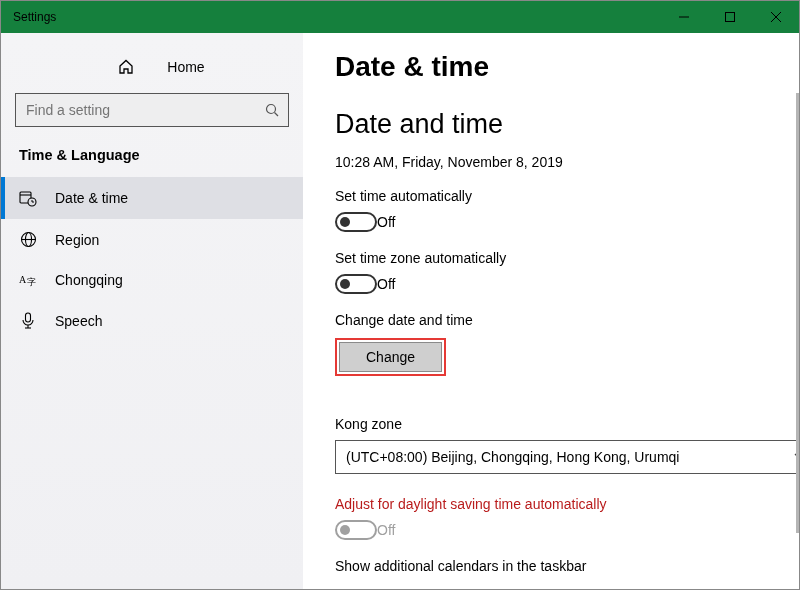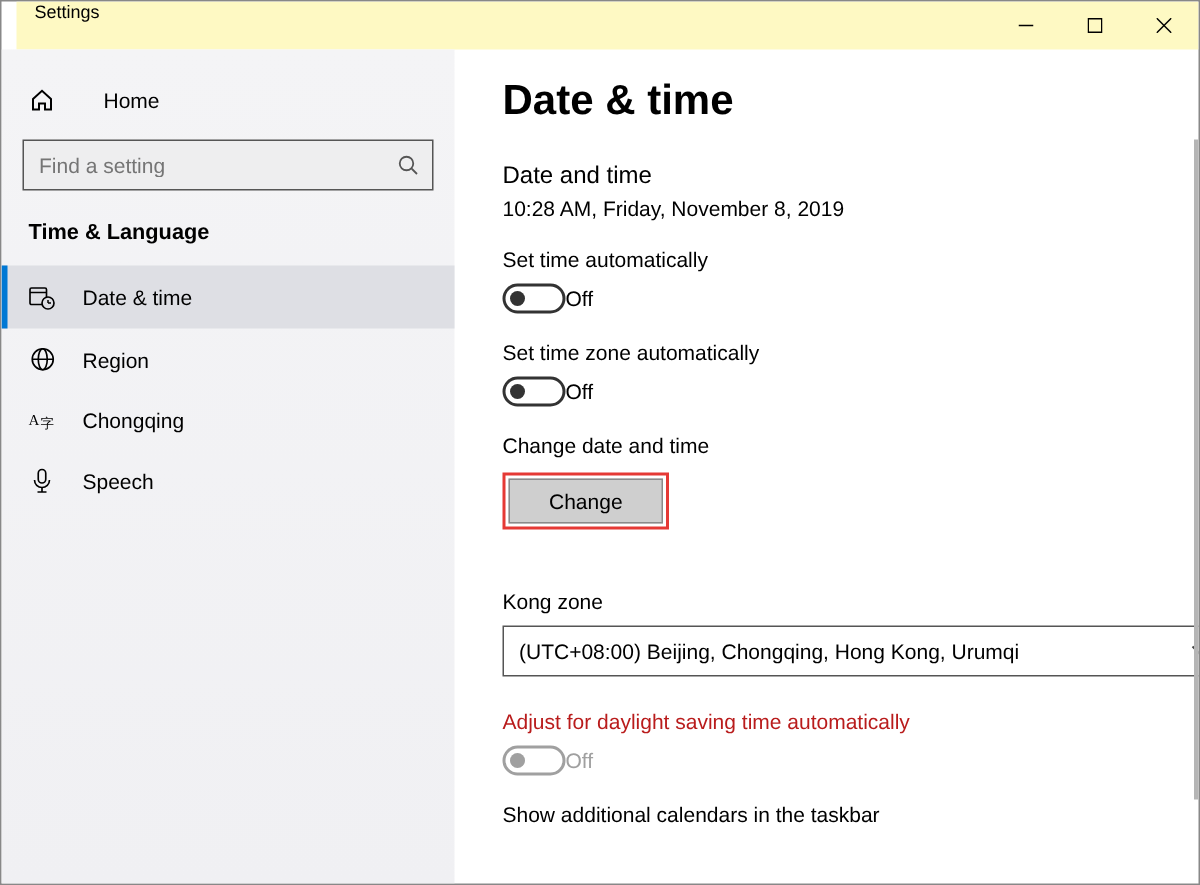--- a/index.html
+++ b/index.html
@@ -10,25 +10,24 @@
       width: 800px;
       height: 590px;
       overflow: hidden;
       background: #fff;
       border: 1px solid #888;
       position: relative;
     }
     .titlebar {
       height: 32px;
       display: flex;
-      align-items: flex-start;
+      align-items: center;
       padding-left: 12px;
       font-size: 12px;
-      background: #fef9c3;
-      margin-left: 10px;
+      background: #15803d;
     }
     .titlebar-controls {
       margin-left: auto;
       display: flex;
     }
     .titlebar-btn {
       width: 46px;
       height: 32px;
       display: flex;
       align-items: center;
@@ -45,20 +44,21 @@
       background: linear-gradient(180deg, #f4f4f6 0%, #f0f0f3 100%);
       padding-top: 16px;
     }
     .home-row {
       display: flex;
       align-items: center;
       gap: 32px;
       padding: 10px 0 10px 18px;
       font-size: 14px;
       margin-bottom: 8px;
+      justify-content: center;
     }
     .home-row .icon { width: 18px; display:flex; justify-content:center; }
     .search-wrap {
       margin: 0 14px 20px 14px;
     }
     .search-input {
       width: 100%;
       height: 34px;
       border: 1px solid #555;
       background: #eeeeef;
@@ -109,23 +109,23 @@
       padding: 18px 32px 0 32px;
       overflow: hidden;
       position: relative;
     }
     .page-title {
       font-size: 28px;
       font-weight: 600;
       margin-bottom: 26px;
     }
     .section-title {
-      font-size: 16px;
+      font-size: 27px;
       font-weight: 400;
-      margin-bottom: 4px;
+      margin-bottom: 14px;
     }
     .datetime-now {
       font-size: 14px;
       margin-bottom: 18px;
     }
     .setting-label {
       font-size: 14px;
       margin-bottom: 8px;
     }
     .setting-label.disabled { color: #b91c1c; }

